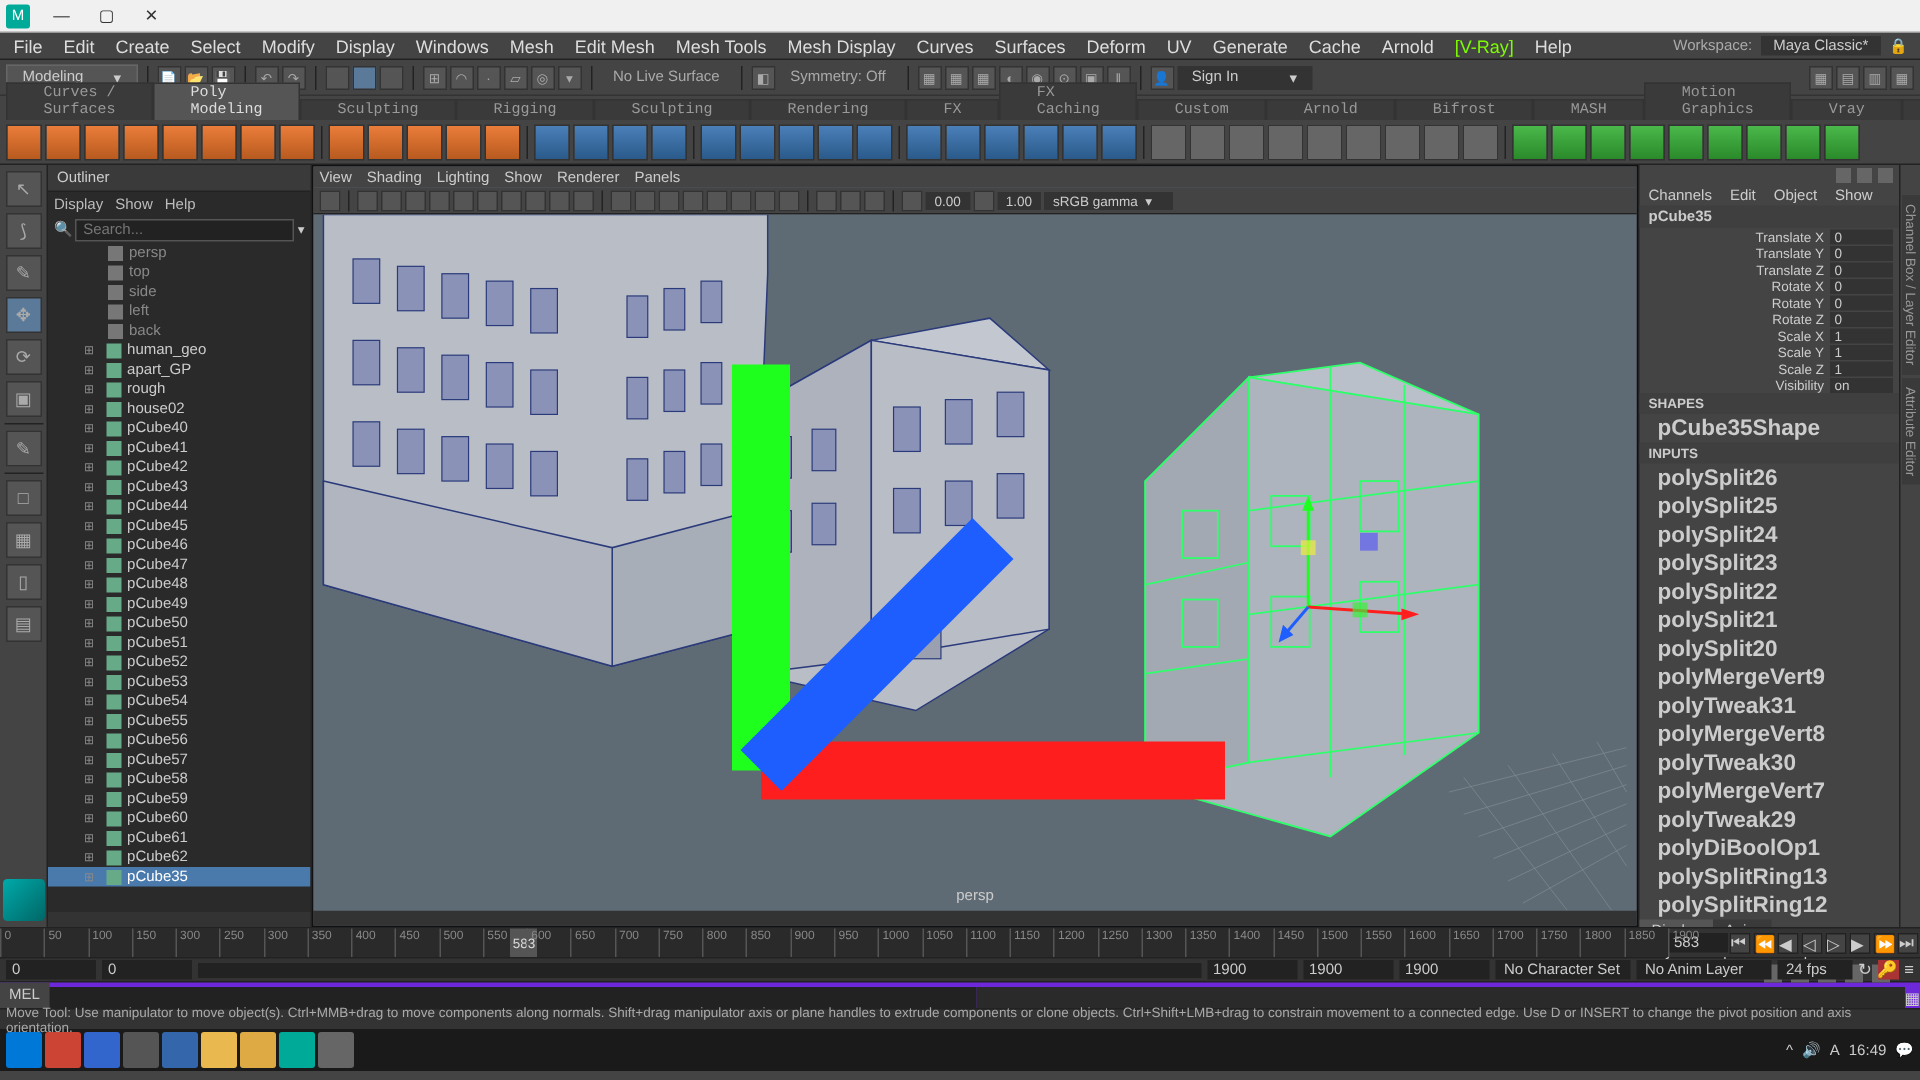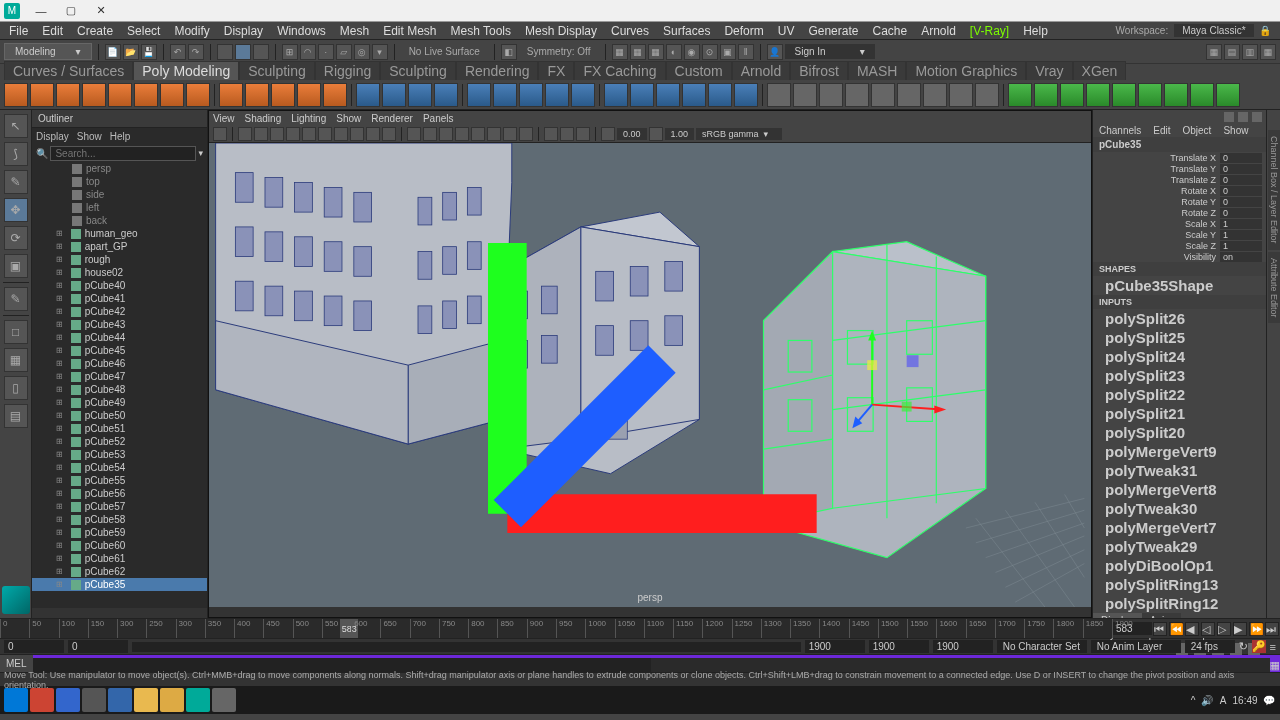--- a/index.html
+++ b/index.html
@@ -23,21 +23,21 @@
 .tbar1 { height: 24px; background: #444; display: flex; align-items: center; padding: 0 4px; gap: 2px; border-bottom: 1px solid #333; }
 .tbar1 .moduledrop { background: #555; padding: 2px 10px; font-size: 10px; border: 1px solid #666; display: flex; align-items: center; gap: 20px; }
 .tbar1 .sep { width: 1px; height: 16px; background: #222; margin: 0 4px; }
 .tbar1 .tbtn { width: 16px; height: 16px; background: #555; border: 1px solid #333; font-size: 9px; text-align: center; line-height: 14px; color: #aaa; }
 .tbar1 .tbtn.sel { background: #5b7a99; }
 .tbar1 .ttext { padding: 2px 8px; background: #444; font-size: 10px; color: #aaa; }
 .signin { display: flex; align-items: center; gap: 4px; background: #333; padding: 2px 10px; font-size: 10px; }
 
 
 .shelftabs { height: 16px; background: #444; display: flex; align-items: flex-end; padding: 0 4px; }
-.shelftabs .stab { padding: 1px 8px; font-size: 14px; color: #999; background: #3a3a3a; border: 1px solid #333; border-bottom: none; }
+.shelftabs .stab { padding: 1px 24px; font-size: 10px; color: #999; background: #3a3a3a; border: 1px solid #333; border-bottom: none; font-family: Liberation Mono, monospace; }
 .shelftabs .stab.active { background: #555; color: #ddd; }
 
 
 .shelf { height: 30px; background: #444; display: flex; align-items: center; padding: 0 4px; gap: 2px; border-bottom: 1px solid #222; }
 .shelf .sbtn { width: 24px; height: 24px; background: #555; border: 1px solid #333; }
 .shelf .sbtn.or { background: linear-gradient(#ea7d3a,#b85a1f); }
 .shelf .sbtn.bl { background: linear-gradient(#4a7fb8,#2a5a8a); }
 .shelf .sbtn.gr { background: linear-gradient(#4ab84a,#2a8a2a); }
 .shelf .sbtn.gy { background: #666; }
 .shelf .ssep { width: 1px; height: 22px; background: #222; margin: 0 2px; }

